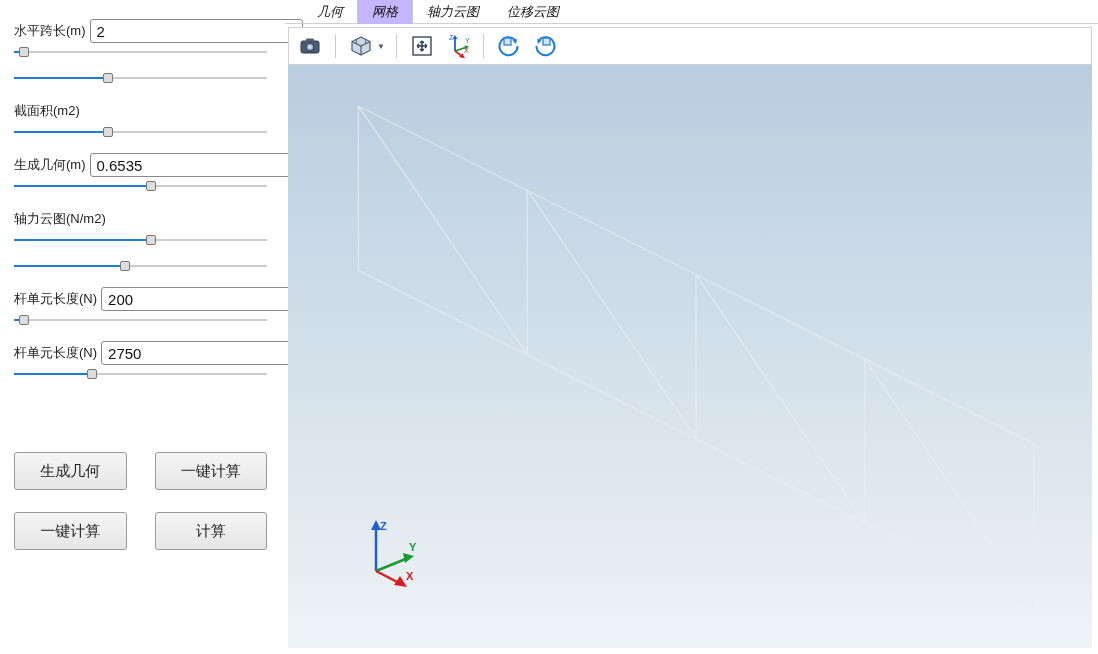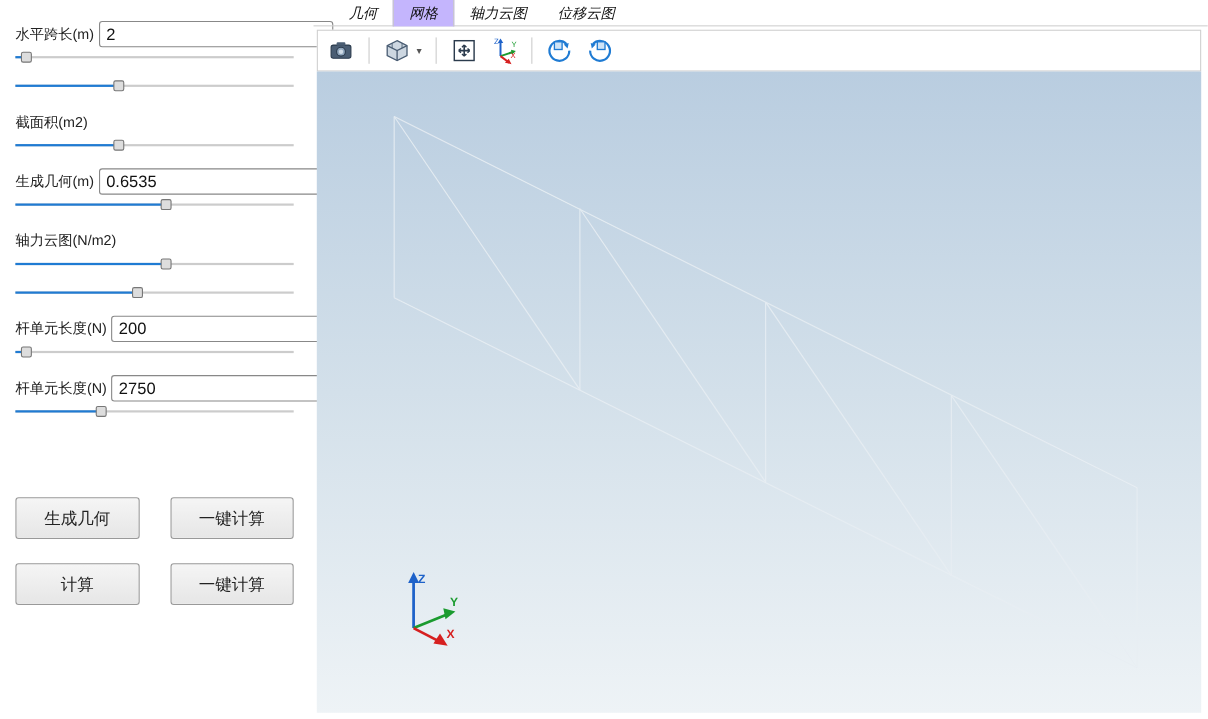--- a/index.html
+++ b/index.html
@@ -265,22 +265,22 @@
           <div class="slider-thumb" style="left: 31%;"></div>
         </div>
       </div>
     </div>
 
   <div class="btn-row first-btns">
     <div class="btn">生成几何</div>
     <div class="btn">一键计算</div>
   </div>
   <div class="btn-row">
+    <div class="btn">一键计算</div>
     <div class="btn">计算</div>
-    <div class="btn">一键计算</div>
   </div>
 </div>
 
 <div class="main">
   <div class="tabbar" id="tabbar">
       <div class="tab">几何</div>
       <div class="tab active">网格</div>
       <div class="tab">轴力云图</div>
       <div class="tab">位移云图</div>
     </div>

